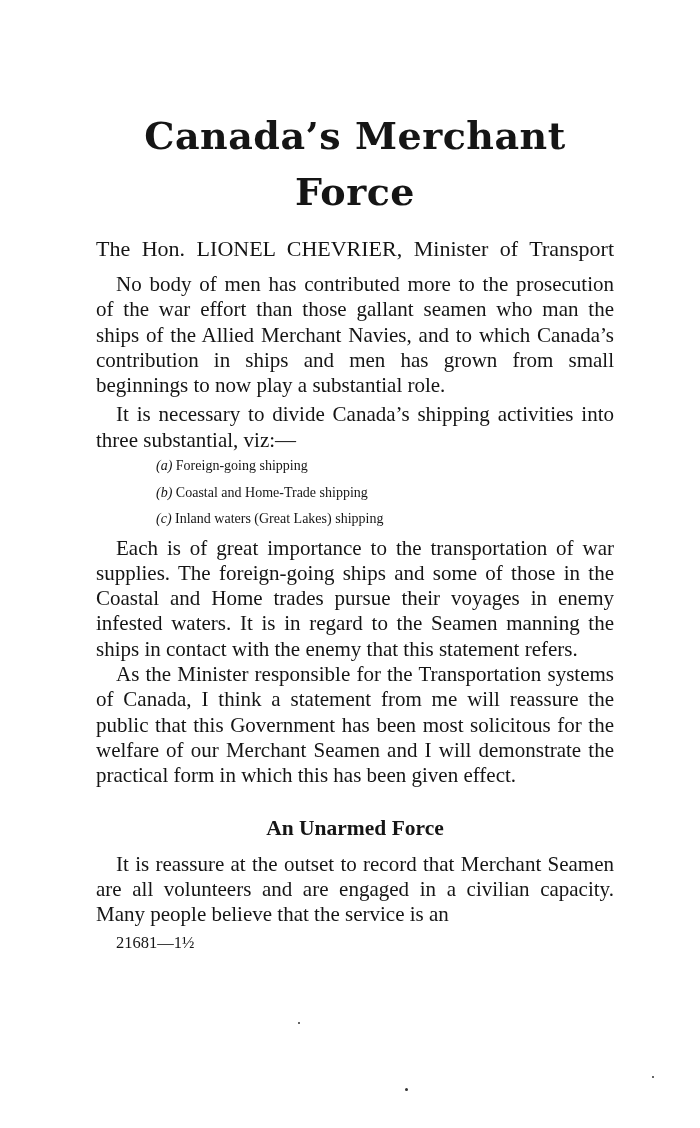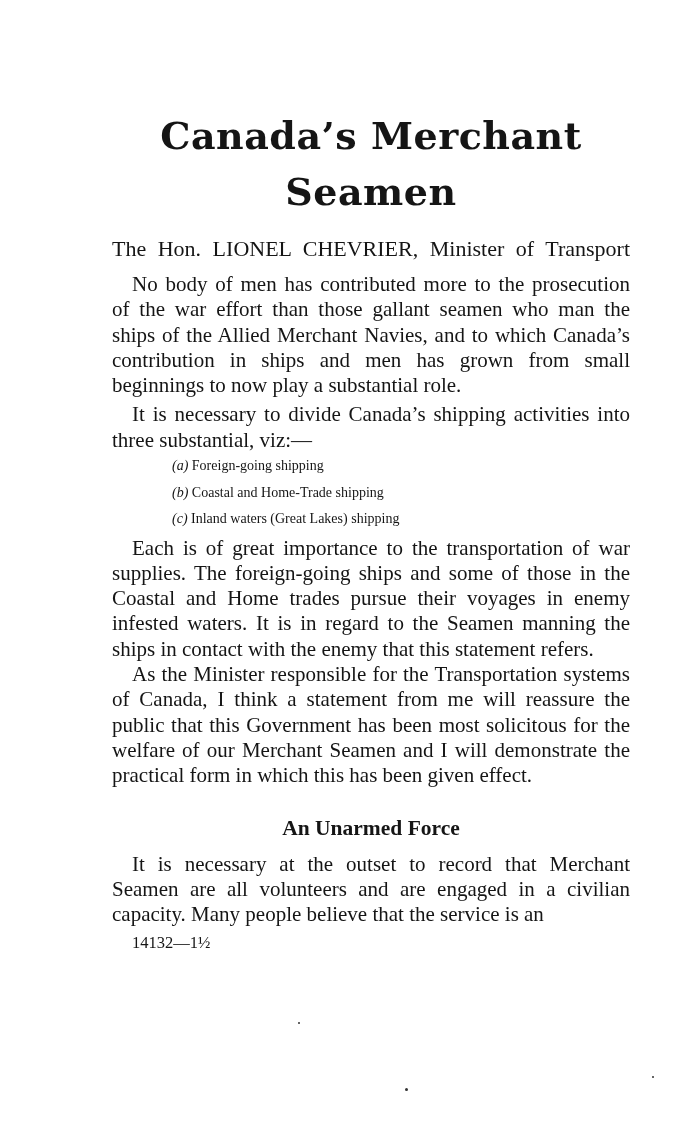--- a/index.html
+++ b/index.html
@@ -1,21 +1,21 @@
 <!DOCTYPE html>
 <html><head>
   <meta charset="utf-8">
   <style>
     html, body { margin: 0; padding: 0; }
     body {
       width: 700px; height: 1128px; background: #ffffff; color: #151515;
       font-family: "DejaVu Serif", "Liberation Serif", serif;
       position: relative; overflow: hidden;
     }
-    .page { position: absolute; left: 96px; top: 100px; width: 518px; margin-left: 16px; }
+    .page { position: absolute; left: 96px; top: 100px; width: 518px; }
     .title {
       font-family: "DejaVu Serif", serif; font-weight: bold; text-align: center;
       font-size: 38px; line-height: 56px; margin: 8px 0 0 0; letter-spacing: 0.5px;
     }
     .byline {
       font-family: "Liberation Serif", serif; font-weight: normal; font-size: 22px;
       text-align: justify; text-align-last: justify; margin: 18px 0 0 0; line-height: 22px;
     }
     .para {
       font-family: "Liberation Serif", serif; font-size: 21px; line-height: 25.3px;
@@ -35,21 +35,21 @@
       font-family: "Liberation Serif", serif; font-size: 16.5px; margin: 6px 0 0 20px;
     }
     .speck { position: absolute; width: 3px; height: 3px; background: #333; border-radius: 50%; }
   </style>
 </head>
 <body>
 
 <div class="page">
   <h1 class="title">
     <span>Canada’s Merchant</span><br>
-    <span>Seamen</span>
+    <span>Force</span>
   </h1>
   <div class="byline">The Hon. LIONEL CHEVRIER, Minister of Transport</div>
 
   <p class="para p1">No body of men has contributed more to the prosecution of the war effort than those gallant seamen who man the ships of the Allied Merchant Navies, and to which Canada’s contribution in ships and men has grown from small beginnings to now play a substantial role.</p>
   <p class="para p2">It is necessary to divide Canada’s shipping activities into three substantial, viz:—</p>
 
   <ul class="list">
     <li>
       <span class="mk">(a)</span>
       <span>Foreign-going shipping</span>
@@ -61,19 +61,19 @@
     <li>
       <span class="mk">(c)</span>
       <span>Inland waters (Great Lakes) shipping</span>
     </li>
   </ul>
 
   <p class="para p3">Each is of great importance to the transportation of war supplies. The foreign-going ships and some of those in the Coastal and Home trades pursue their voyages in enemy infested waters. It is in regard to the Seamen manning the ships in contact with the enemy that this statement refers.</p>
   <p class="para">As the Minister responsible for the Transportation systems of Canada, I think a statement from me will reassure the public that this Government has been most solicitous for the welfare of our Merchant Seamen and I will demonstrate the practical form in which this has been given effect.</p>
 
   <h2 class="subhead">An Unarmed Force</h2>
-  <p class="para">It is necessary at the outset to record that Merchant Seamen are all volunteers and are engaged in a civilian capacity.  Many people believe that the service is an</p>
-  <div class="footer-code">14132—1½</div>
+  <p class="para">It is reassure at the outset to record that Merchant Seamen are all volunteers and are engaged in a civilian capacity.  Many people believe that the service is an</p>
+  <div class="footer-code">21681—1½</div>
 </div>
 
 <div class="speck" style="left:405px; top:1088px;"></div>
 <div class="speck" style="left:298px; top:1022px; width:2px; height:2px;"></div>
 <div class="speck" style="left:652px; top:1076px; width:2px; height:2px;"></div>
 
 </body></html>

